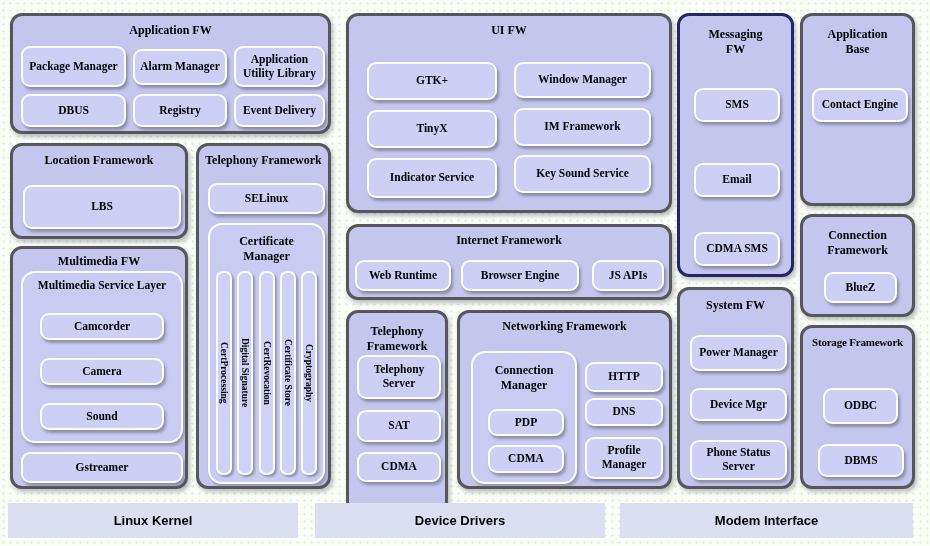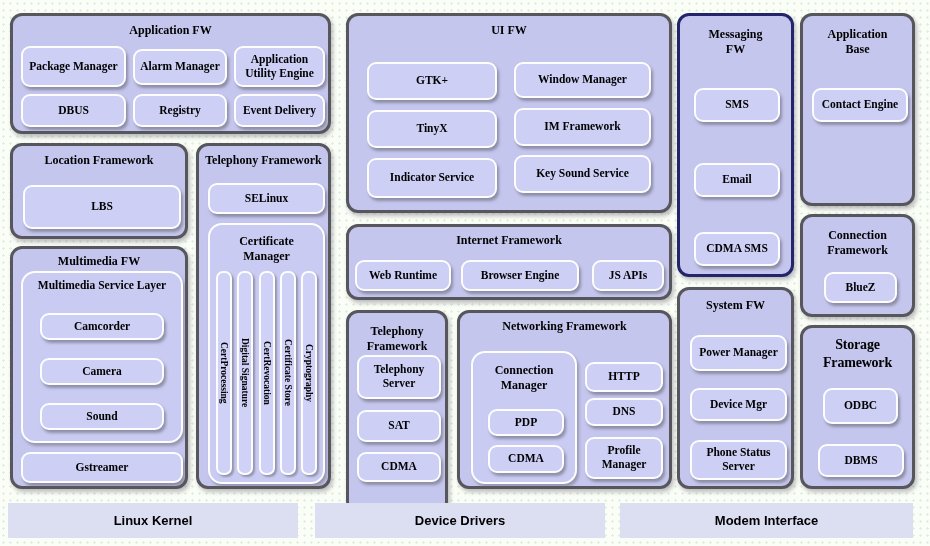--- a/index.html
+++ b/index.html
@@ -16,21 +16,21 @@
     border:3px solid #56565c; border-radius:12px;
     box-shadow:2px 3px 4px rgba(110,110,120,0.45);
     font-family:Liberation Serif, serif;
   }
   .panel.navy { border-color:#24246a; }
   .panel-title {
     font-weight:bold; font-size:12px; color:#000;
     text-align:center; padding-top:7px; line-height:1.25;
   }
   .panel-title.narrow { margin:4px auto; }
-  .panel-title.small { font-size:14px; letter-spacing:-0.2px; }
+  .panel-title.small { font-size:11px; letter-spacing:-0.2px; }
   .chip {
     position:absolute; box-sizing:border-box;
     background:#cdcff5;
     border:2px solid #fdfdff; border-radius:9px;
     box-shadow:2px 3px 3px rgba(95,95,105,0.55);
     display:flex; align-items:center; justify-content:center;
     text-align:center; font-weight:bold; font-size:11.5px; color:#000; line-height:1.2;
     padding:1px 3px;
   }
   .subbox {
@@ -60,21 +60,21 @@
 </style>
 </head>
 <body>
 
 <div class="stage">
 
   <div class="panel" style="left:10px;top:13px;width:321px;height:121px">
     <div class="panel-title">Application FW</div>
     <div class="chip" style="left:8px;top:30px;width:105px;height:41px">Package Manager</div>
     <div class="chip" style="left:120px;top:33px;width:94px;height:36px">Alarm Manager</div>
-    <div class="chip" style="left:221px;top:30px;width:91px;height:41px">Application Utility Engine</div>
+    <div class="chip" style="left:221px;top:30px;width:91px;height:41px">Application Utility Library</div>
     <div class="chip" style="left:8px;top:78px;width:105px;height:33px">DBUS</div>
     <div class="chip" style="left:120px;top:78px;width:94px;height:33px">Registry</div>
     <div class="chip" style="left:221px;top:78px;width:91px;height:33px">Event Delivery</div>
   </div>
 
   <div class="panel" style="left:346px;top:13px;width:326px;height:200px">
     <div class="panel-title">UI FW</div>
     <div class="chip" style="left:18px;top:46px;width:130px;height:38px">GTK+</div>
     <div class="chip" style="left:165px;top:46px;width:137px;height:36px">Window Manager</div>
     <div class="chip" style="left:18px;top:94px;width:130px;height:38px">TinyX</div>

